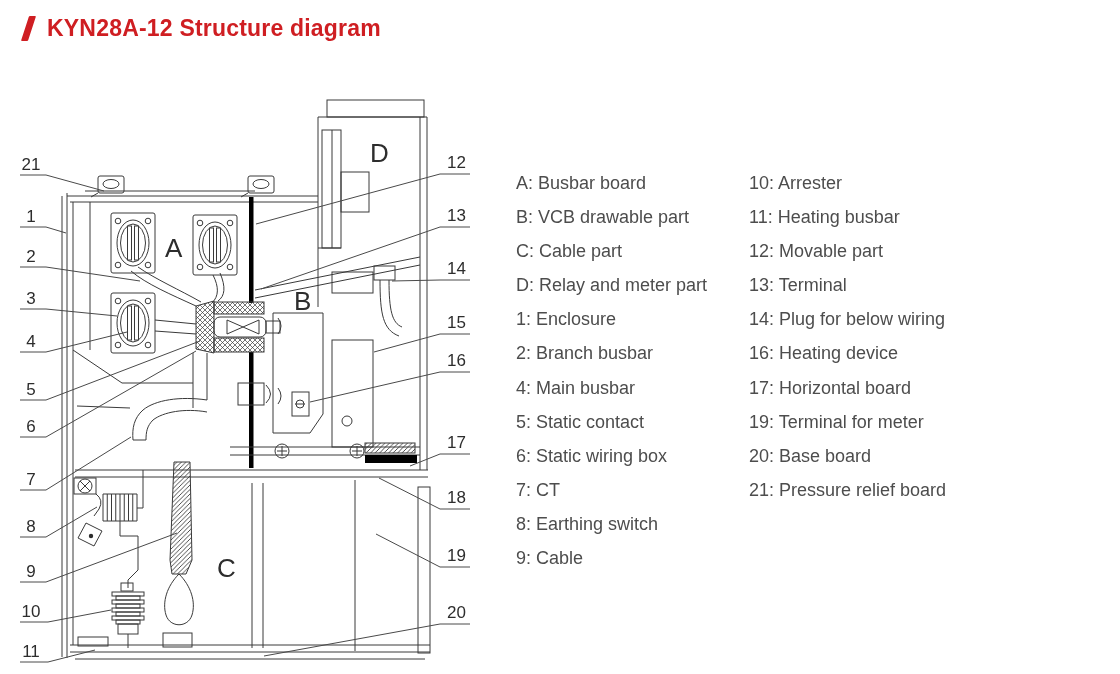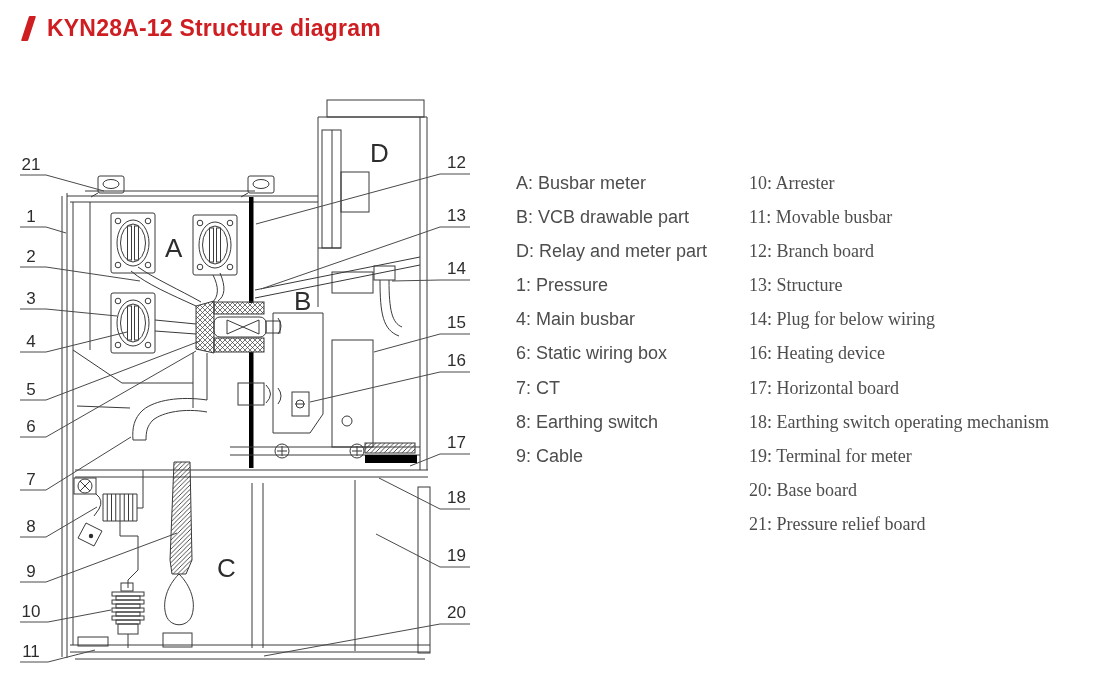--- a/index.html
+++ b/index.html
@@ -9,21 +9,21 @@
 
   
   .title-row { position:absolute; left:25px; top:15px; display:flex; align-items:center; }
   .title-slash { display:inline-block; width:7px; height:25px; background:#cf1e22;
                  transform:skewX(-18deg); margin-right:15px; border-radius:1px; }
   .page-title { font-size:23px; font-weight:bold; color:#cf1e22; letter-spacing:0.2px; }
 
   
   .legend-col { position:absolute; top:166px; list-style:none; }
   .legend-col.left  { left:516px; }
-  .legend-col.right { left:749px;font-family:Liberation Serif, serif; }
+  .legend-col.right { left:749px; }
   .legend-col li { height:34.1px; line-height:34.1px; font-size:18px; color:#4d4d4d;
                    white-space:nowrap; }
 
   
   .diagram-svg { position:absolute; left:0; top:0; }
   .diagram-svg text.num { font-size:17px; fill:#2d2d2d; }
   .diagram-svg text.letter { font-size:26px; fill:#2d2d2d; }
   .ln { stroke:#3a3a3a; stroke-width:1; fill:none; }
   .ldr { stroke:#4a4a4a; stroke-width:1; fill:none; }
   .blk { fill:#000; stroke:none; }
@@ -287,38 +287,40 @@
       <polyline class="ldr" points="379,478 440,509 470,509"></polyline>
       <text class="num" x="447" y="561">19</text>
       <polyline class="ldr" points="376,534 440,567 470,567"></polyline>
       <text class="num" x="447" y="618">20</text>
       <polyline class="ldr" points="264,656 440,624 470,624"></polyline>
     </g>
   </svg>
 
   <ul class="legend-col left">
 
-  <li>A: Busbar meter</li>
+  <li>A: Busbar board</li>
       <li>B: VCB drawable part</li>
+      <li>C: Cable part</li>
       <li>D: Relay and meter part</li>
-      <li>1: Pressure</li>
+      <li>1: Enclosure</li>
+      <li>2: Branch busbar</li>
       <li>4: Main busbar</li>
+      <li>5: Static contact</li>
       <li>6: Static wiring box</li>
       <li>7: CT</li>
       <li>8: Earthing switch</li>
       <li>9: Cable</li>
     </ul>
   <ul class="legend-col right">
 
   <li>10: Arrester</li>
-      <li>11: Movable busbar</li>
-      <li>12: Branch board</li>
-      <li>13: Structure</li>
+      <li>11: Heating busbar</li>
+      <li>12: Movable part</li>
+      <li>13: Terminal</li>
       <li>14: Plug for below wiring</li>
       <li>16: Heating device</li>
       <li>17: Horizontal board</li>
-      <li>18: Earthing switch operating mechanism</li>
       <li>19: Terminal for meter</li>
       <li>20: Base board</li>
       <li>21: Pressure relief board</li>
     </ul>
 
 </div>
 
 </body></html>

